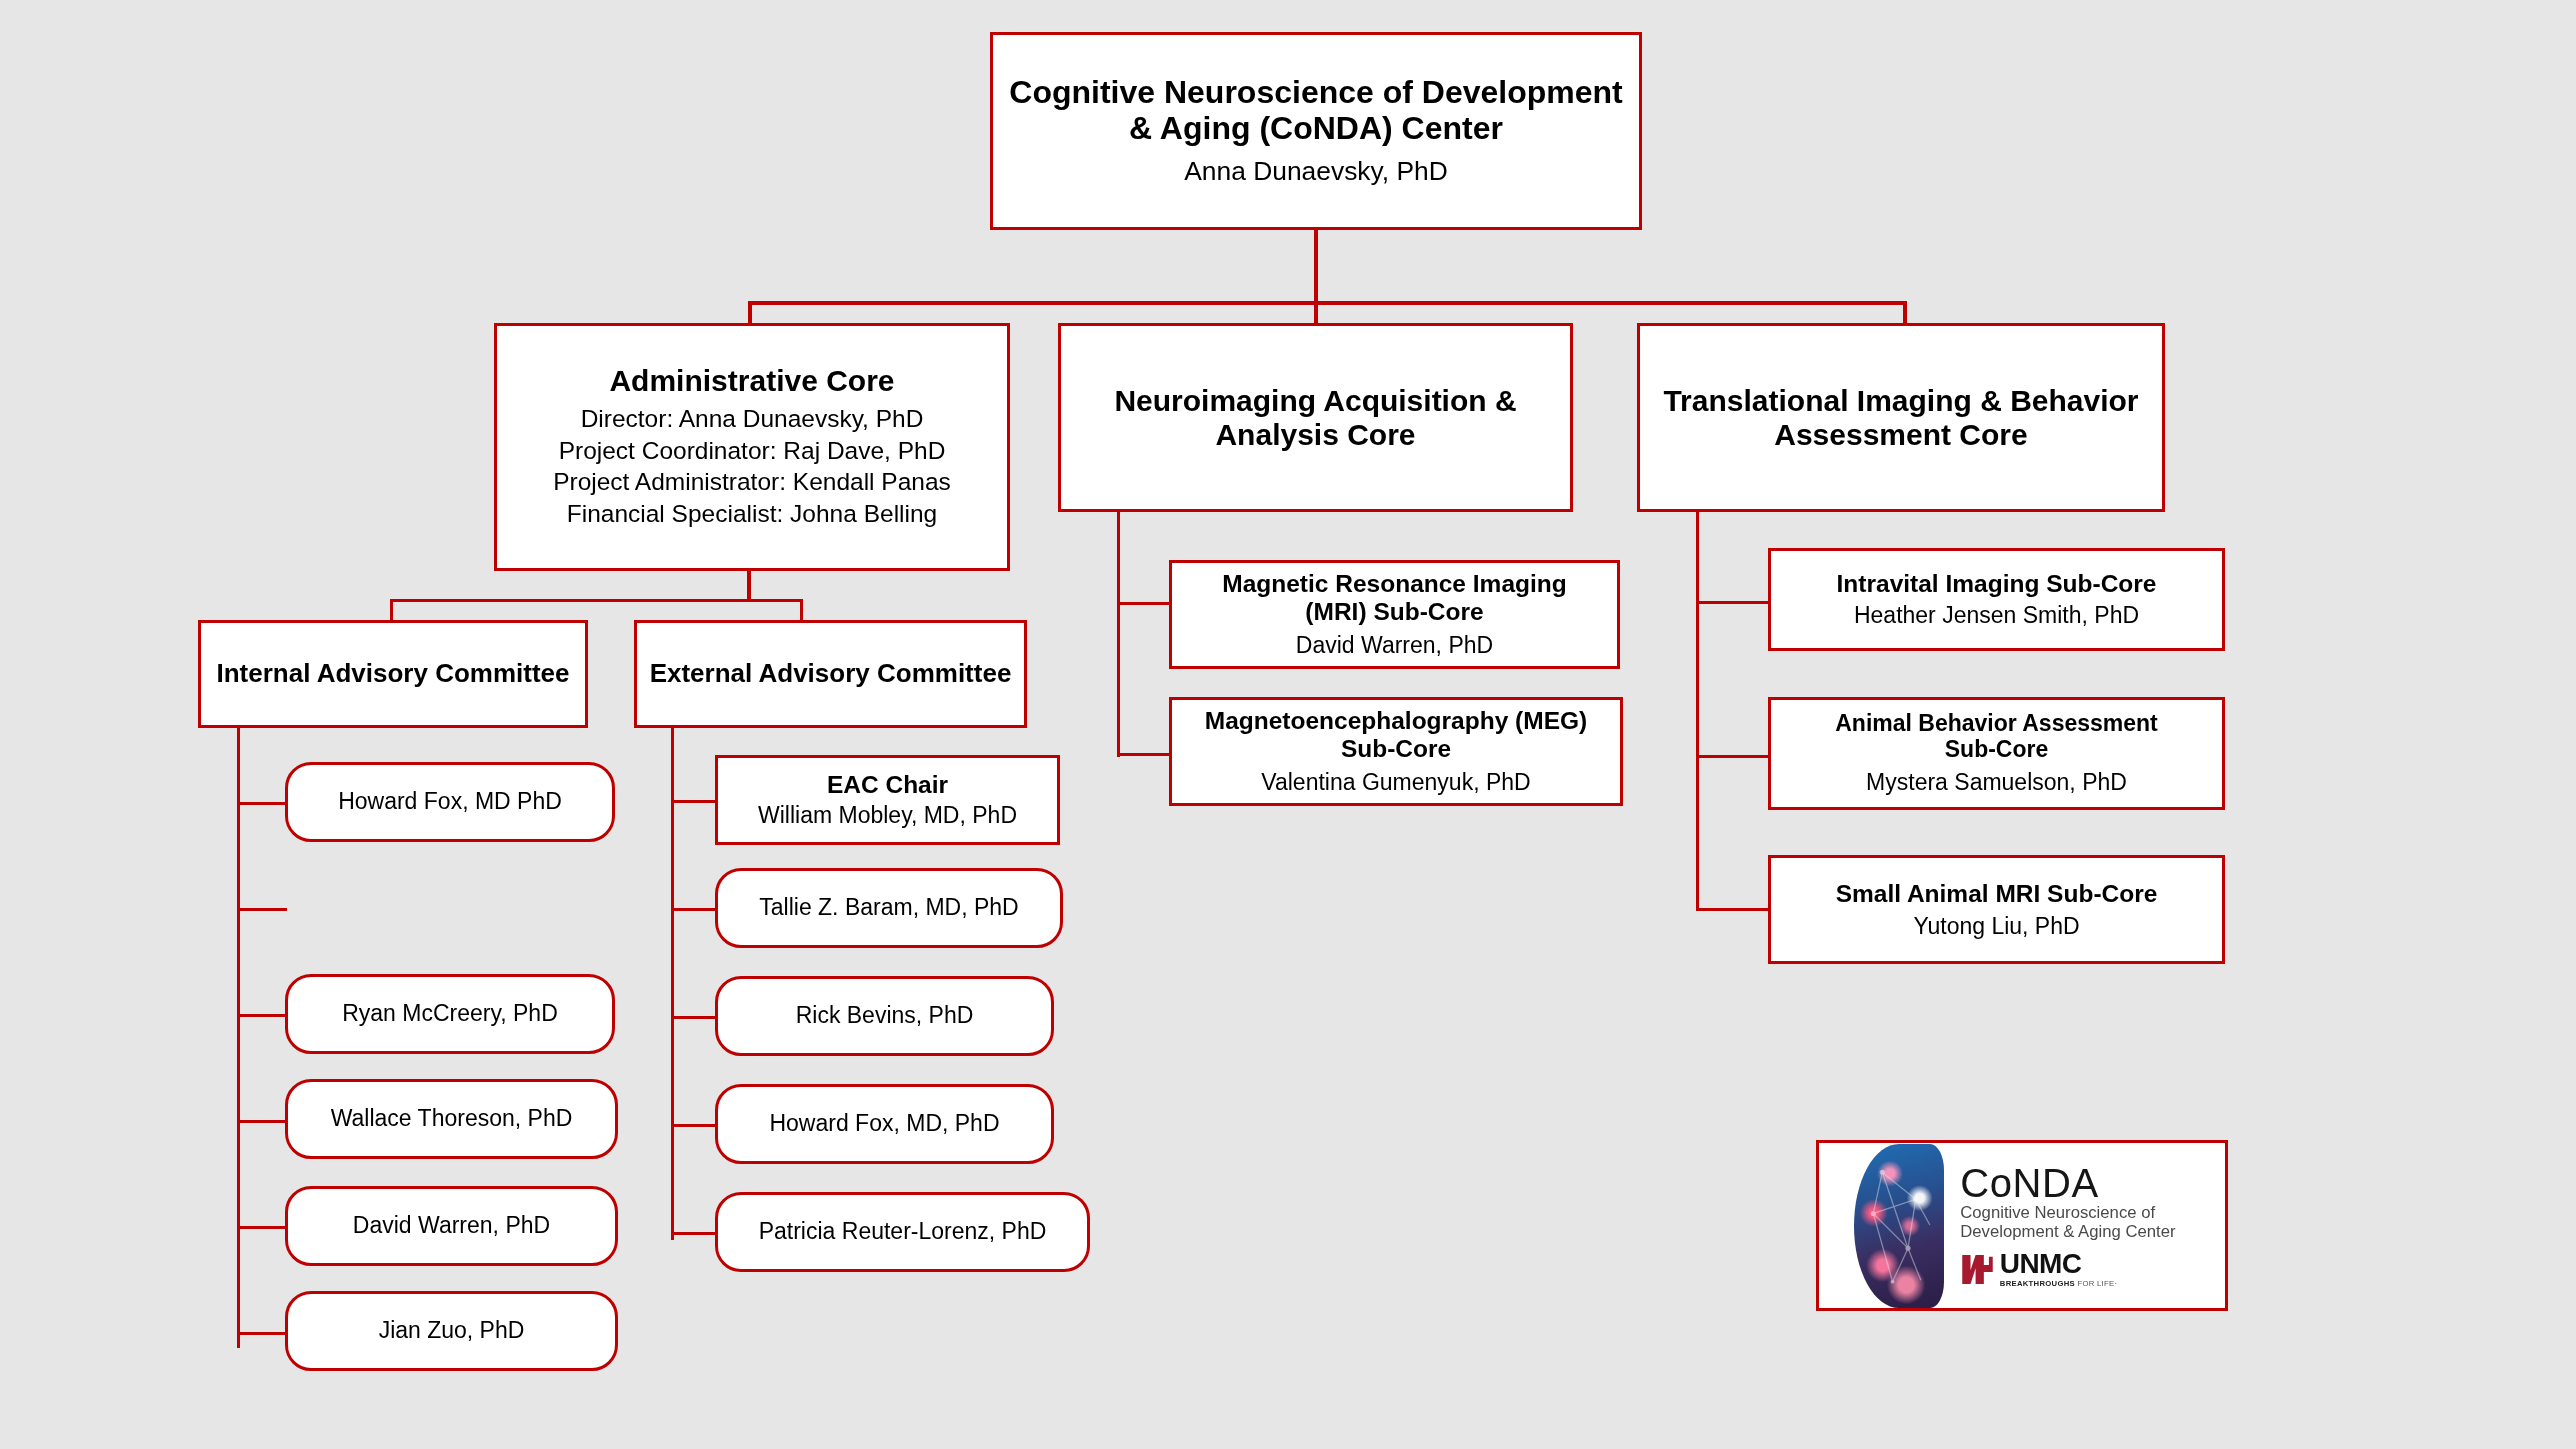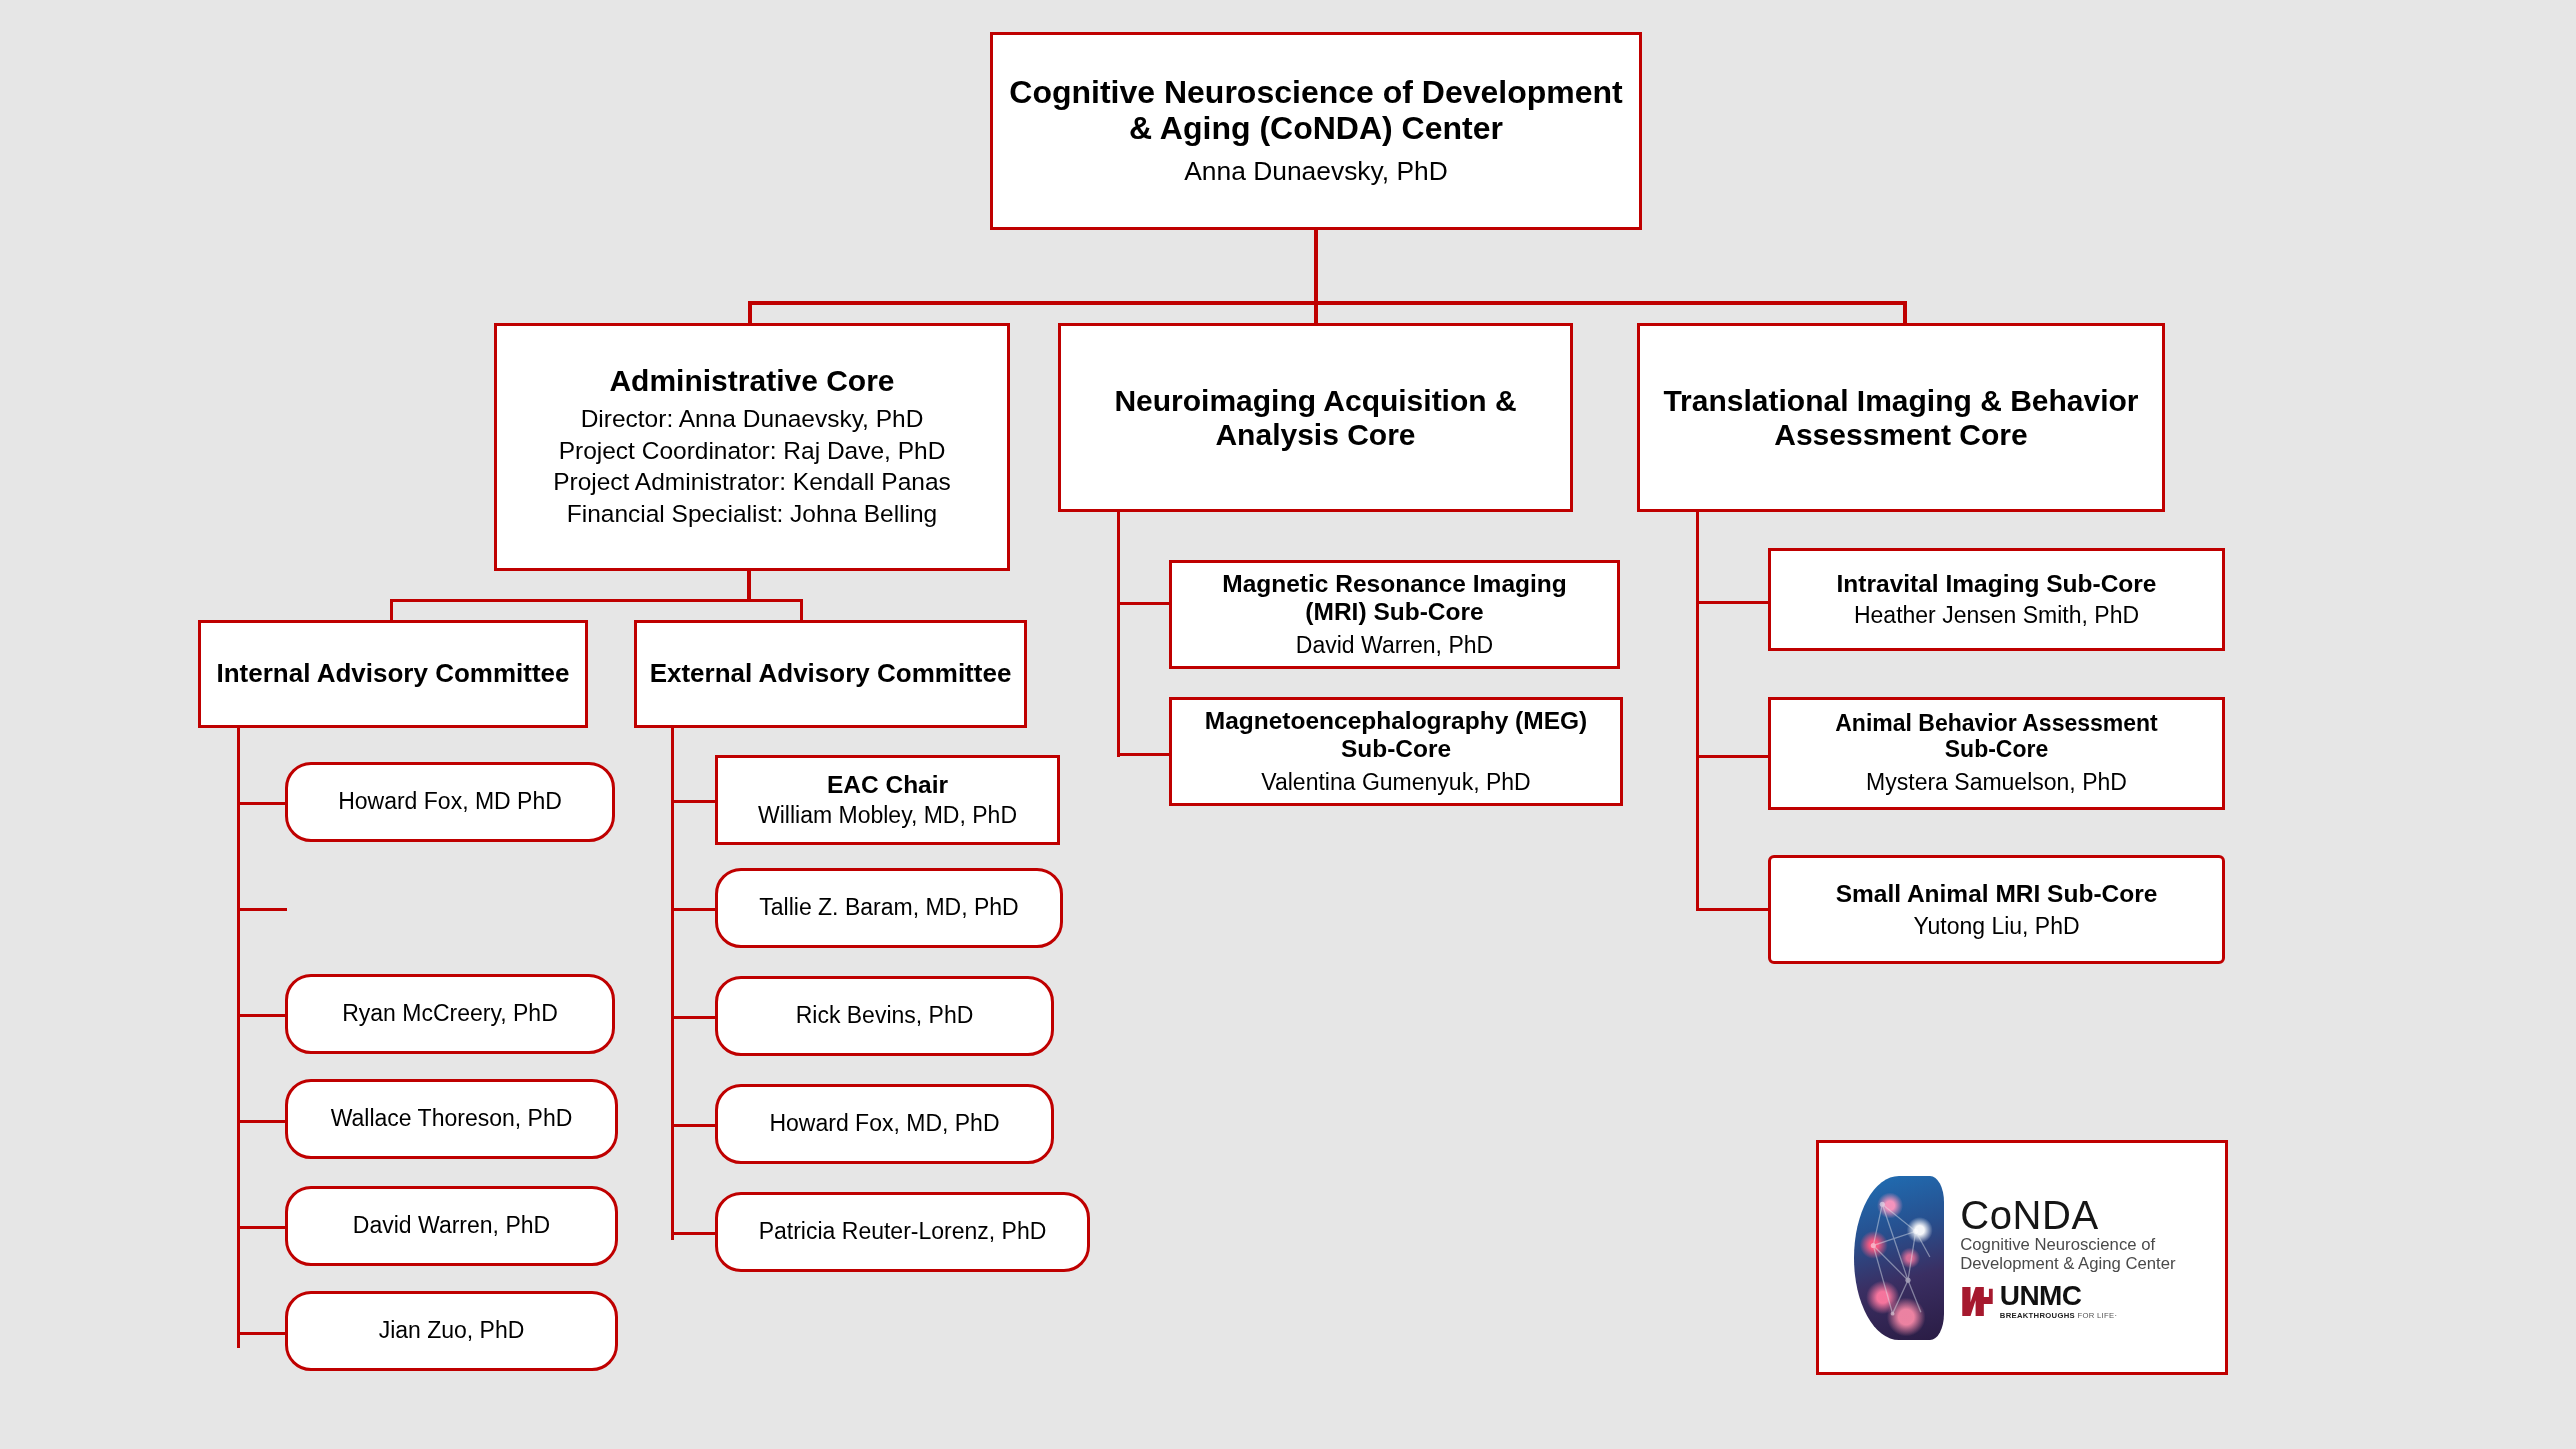--- a/index.html
+++ b/index.html
@@ -62,40 +62,40 @@
   #meg .sub{font-size:23px;margin-top:7.7px;}
 
   #intra{left:1768px;top:548px;width:457px;height:103px;}
   #intra .ttl{font-size:24.5px;}
   #intra .sub{font-size:23px;margin-top:5.2px;}
 
   #abeh{left:1768px;top:697px;width:457px;height:113px;}
   #abeh .ttl{font-size:23px;}
   #abeh .sub{font-size:23px;margin-top:7.7px;}
 
-  #smri{left:1768px;top:855px;width:457px;height:109px;border-radius:6px;}
+  #smri{left:1768px;top:855px;width:457px;height:109px;}
   #smri .ttl{font-size:24.5px;}
   #smri .sub{font-size:23px;margin-top:6.4px;}
 
   #iac{left:198px;top:620px;width:390px;height:108px;}
   #iac .ttl{font-size:26px;}
 
   #eac{left:634px;top:620px;width:393px;height:108px;}
   #eac .ttl{font-size:26px;}
 
   .member{height:80px;border-radius:26px;}
   .member .sub{font-size:23px;}
 
   
   .m-int{left:285px;width:330px;}
   
   .m-ext{left:715px;width:348px;}
 
   #logo{
-    left:1816px;top:1140px;width:412px;height:235px;
+    left:1816px;top:1140px;width:412px;height:171px;
     border:3.9px solid #bf0000;background:#fff;
     position:absolute;box-sizing:border-box;
     display:flex;align-items:center;justify-content:flex-start;
     padding:9px 11.6px;
   }
   .brain{
     width:90px;height:164px;flex:0 0 90px;margin-left:23px;margin-right:16.7px;
     border-radius:45px 14px 14px 45px / 82px 26px 26px 82px;
     background:
       radial-gradient(circle at 32% 74%, rgba(255,120,160,.95) 0 5.8px, rgba(255,120,160,0) 16.7px),

